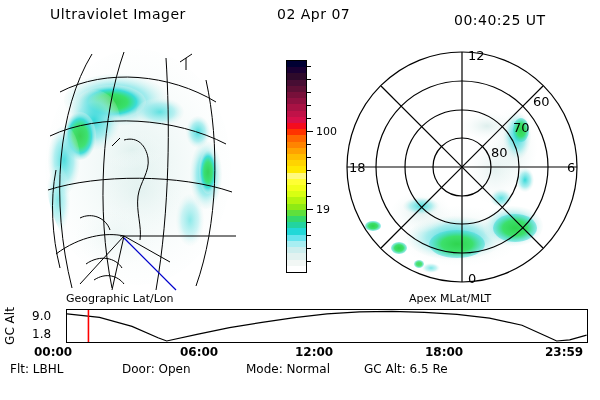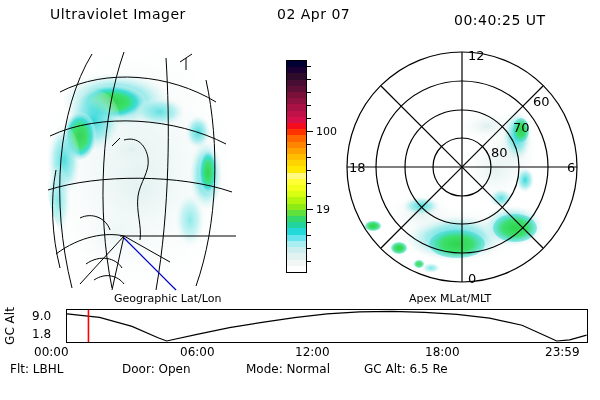--- a/index.html
+++ b/index.html
@@ -65,21 +65,21 @@
     font-size: 11px; line-height: 1;
     transform: translateY(-50%);
     white-space: nowrap;
   }
 
   
   .map-caption {
     font-size: 11px;
     white-space: nowrap;
   }
-  #caption-left  { left: 66px;  top: 292px; margin-left: 48px; }
+  #caption-left  { left: 66px;  top: 292px; }
   #caption-right { left: 409px; top: 292px; }
 
   
   #orbit-panel { left: 0; top: 305px; width: 600px; height: 52px; }
   #orbit-ylabel {
     position: absolute;
     left: -16px; top: 14px;
     width: 52px;
     text-align: center;
     font-size: 12px;
@@ -96,21 +96,21 @@
     position: absolute;
     left: 66px; top: 4px;
     width: 522px; height: 34px;
     border: 1px solid #000;
     box-sizing: border-box;
   }
   #orbit-xticks {
     position: absolute; left: 0; top: 40px; width: 600px; height: 14px;
     font-size: 12px;
   }
-  #orbit-xticks span { position: absolute; top: 0; white-space: nowrap; }
+  #orbit-xticks span { position: absolute; top: 0; white-space: nowrap; font-weight: bold; }
 
   
   #status { left: 0; top: 362px; width: 600px; height: 36px; font-size: 12px; }
   #status .srow { position: absolute; left: 0; width: 600px; height: 17px; }
   #status .srow.r1 { top: 0; text-decoration: underline; }
   #status .srow.r2 { top: 17px; }
   #status .cell { position: absolute; top: 0; white-space: nowrap; }
   #status .c0 { left: 10px; }
   #status .c1 { left: 122px; }
   #status .c2 { left: 246px; }

